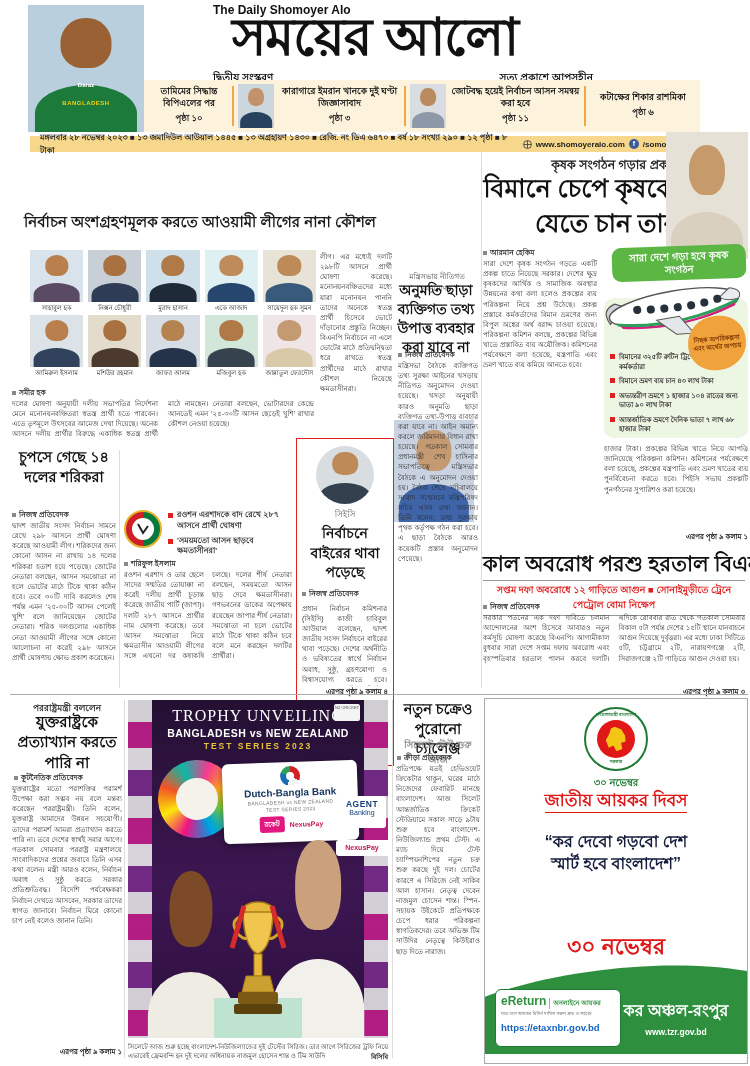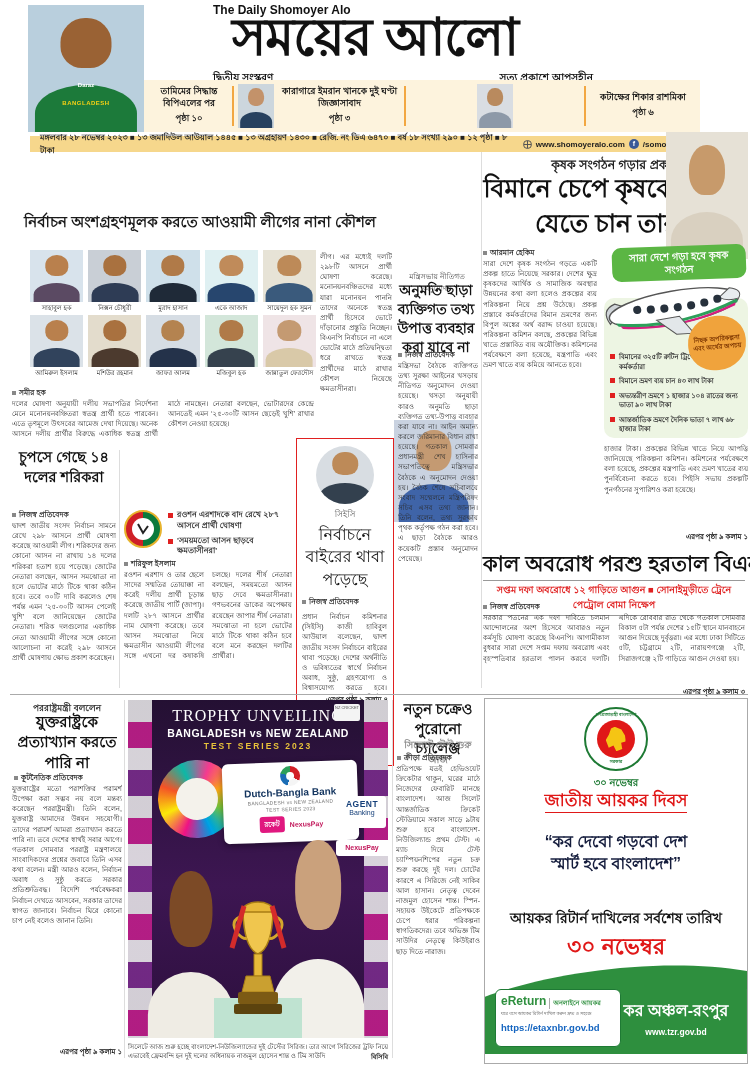--- a/index.html
+++ b/index.html
@@ -56,21 +56,21 @@
   .japa-logo::after { content:""; position:absolute; left:50%; top:50%; width:22px; height:22px; transform:translate(-50%,-50%); background:#fff; border-radius:50%; }
   .japa-plough { position:absolute; left:50%; top:50%; width:14px; height:14px; transform:translate(-50%,-50%); z-index:2; }
   .jbullets { list-style:none; }
   .jbullets li { font-size:8px; font-weight:bold; color:#333; line-height:1.35; margin-bottom:4px; padding-left:9px; position:relative; }
   .jbullets li::before { content:""; position:absolute; left:0; top:3px; width:5px; height:5px; background:#e02020; }
   #japa-by { left:124px; top:558px; }
   #japa-body { left:124px; top:570px; width:168px; height:118px; column-count:2; column-gap:8px; }
   #cec-box { left:296px; top:438px; width:98px; height:328px; border:1.5px solid #e02020; padding:5px 5px 4px; }
   #cec-box .person { width:58px; height:58px; margin:2px auto 0; }
   .cec-kicker { font-size:8.5px; color:#555; text-align:center; margin-top:4px; }
-  .cec-hl { font-size:16px; font-weight:normal; text-align:center; line-height:1.4; margin-top:2px; }
+  .cec-hl { font-size:14px; font-weight:bold; text-align:center; line-height:1.4; margin-top:2px; }
   #cec-box .byline { margin-top:5px; }
   #cec-body { width:85px; height:82px; margin-top:4px; }
   #hasina-kicker { left:396px; top:271px; width:82px; font-size:7.5px; text-align:center; color:#444; }
   #hasina-hl { left:394px; top:281px; width:84px; font-size:14px; font-weight:bold; text-align:center; line-height:1.35; }
   #hasina-by { left:398px; top:349px; }
   #hasina-body { left:398px; top:361px; width:80px; height:326px; }
   
   #farm-kicker { left:483px; top:156px; width:262px; font-size:12.5px; font-weight:bold; text-align:center; color:#222; }
   #farm-hl { left:483px; top:171px; width:262px; font-size:25px; font-weight:bold; text-align:center; line-height:1.4; }
   #farm-by { left:483px; top:247px; }
@@ -188,20 +188,24 @@
     <div class="tcell" style="flex:0 0 170px;">
       <div class="person tphoto" style="--bg:#ccd6dd;--skin:#c3926a;--shirt:#27415f;"></div>
       <div>
           <div class="ttitle">কারাগারে ইমরান খানকে দুই ঘণ্টা জিজ্ঞাসাবাদ</div>
       <div class="tpage c">পৃষ্ঠা ৩</div>
         </div>
     </div>
     <div class="tdiv"></div>
     <div class="tcell" style="flex:0 0 178px;">
       <div class="person tphoto" style="--bg:#d9dde2;--skin:#b98a5e;--shirt:#8d99a8;"></div>
+      <div>
+          <div class="ttitle">জোটবদ্ধ হয়েই নির্বাচন আসন সমন্বয় করা হবে</div>
+      <div class="tpage c">পৃষ্ঠা ১১</div>
+        </div>
     </div>
     <div class="tdiv"></div>
     <div class="tcell" style="flex:1;">
       <div>
           <div class="ttitle">কটাক্ষের শিকার রাশমিকা</div>
       <div class="tpage c">পৃষ্ঠা ৬</div>
         </div>
     </div>
   </div>
 
@@ -406,21 +410,20 @@
       <div class="seal-top">গণপ্রজাতন্ত্রী বাংলাদেশ</div>
       <div class="seal-red">
         <div class="seal-map"></div>
       </div>
       <div class="seal-bottom">সরকার</div>
     </div>
     <div class="ad-date">৩০ নভেম্বর</div>
     <div class="ad-title"><span>জাতীয় আয়কর দিবস</span></div>
     <div class="ad-slogan" style="top:130px;">“কর দেবো গড়বো দেশ</div>
     <div class="ad-slogan" style="top:152px;">স্মার্ট হবে বাংলাদেশ”</div>
-    <div class="ad-dl-label">আয়কর রিটার্ন দাখিলের সর্বশেষ তারিখ</div>
     <div class="ad-dl">৩০ নভেম্বর</div>
     <div class="band">
       <svg viewBox="0 0 264 100" preserveAspectRatio="none">
         <path d="M0,42 C70,16 180,2 264,16 L264,100 L0,100 Z" fill="#2e8f3e"></path>
       </svg>
       <div class="ereturn-card">
         <div class="er-row">
           <span class="er-logo">eReturn</span>
           <span class="er-label">অনলাইনে আয়কর</span>
         </div>

